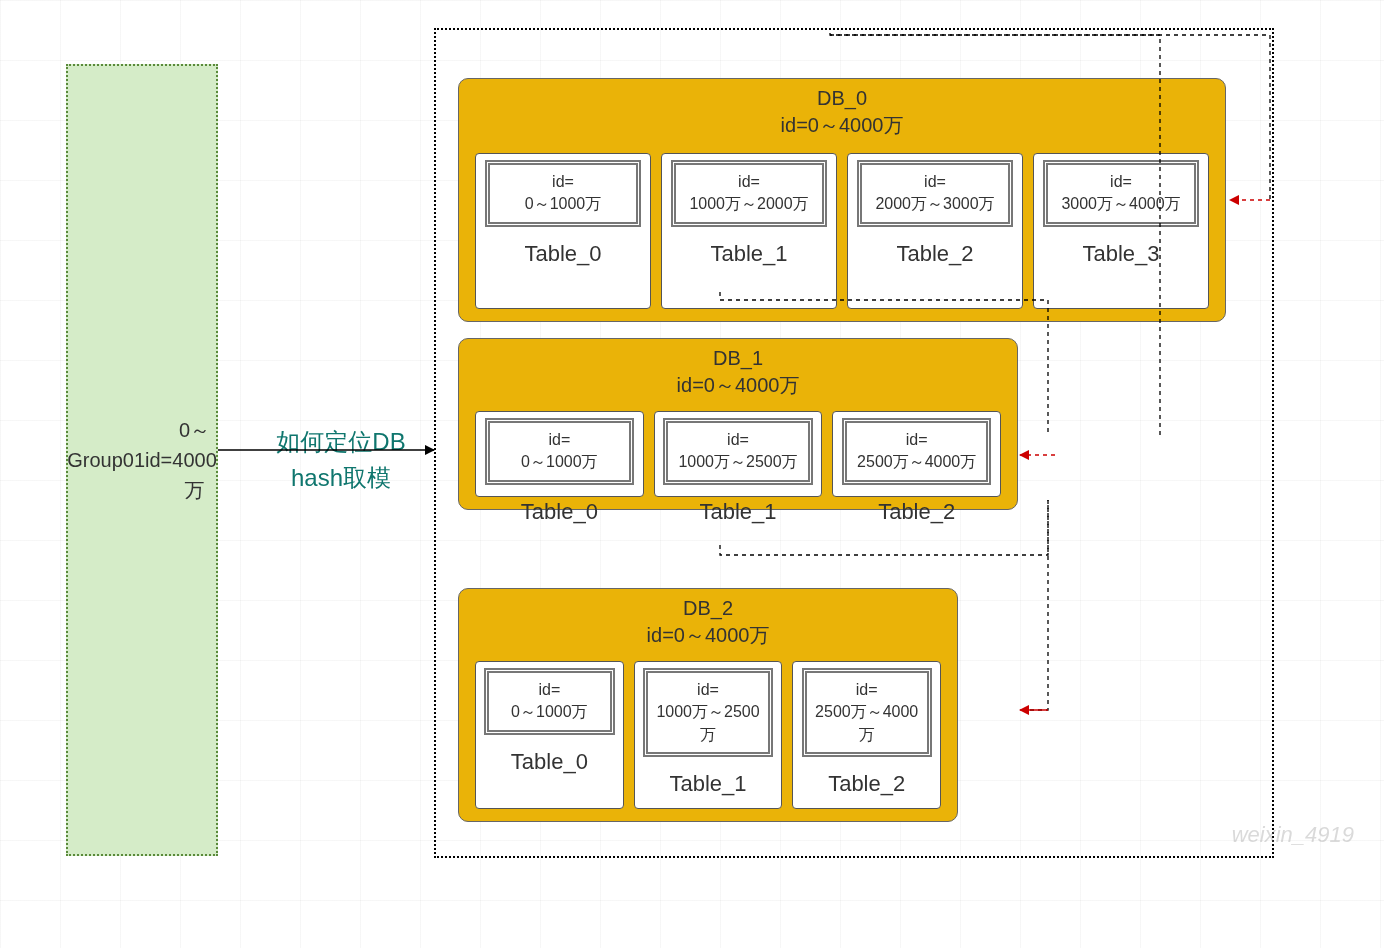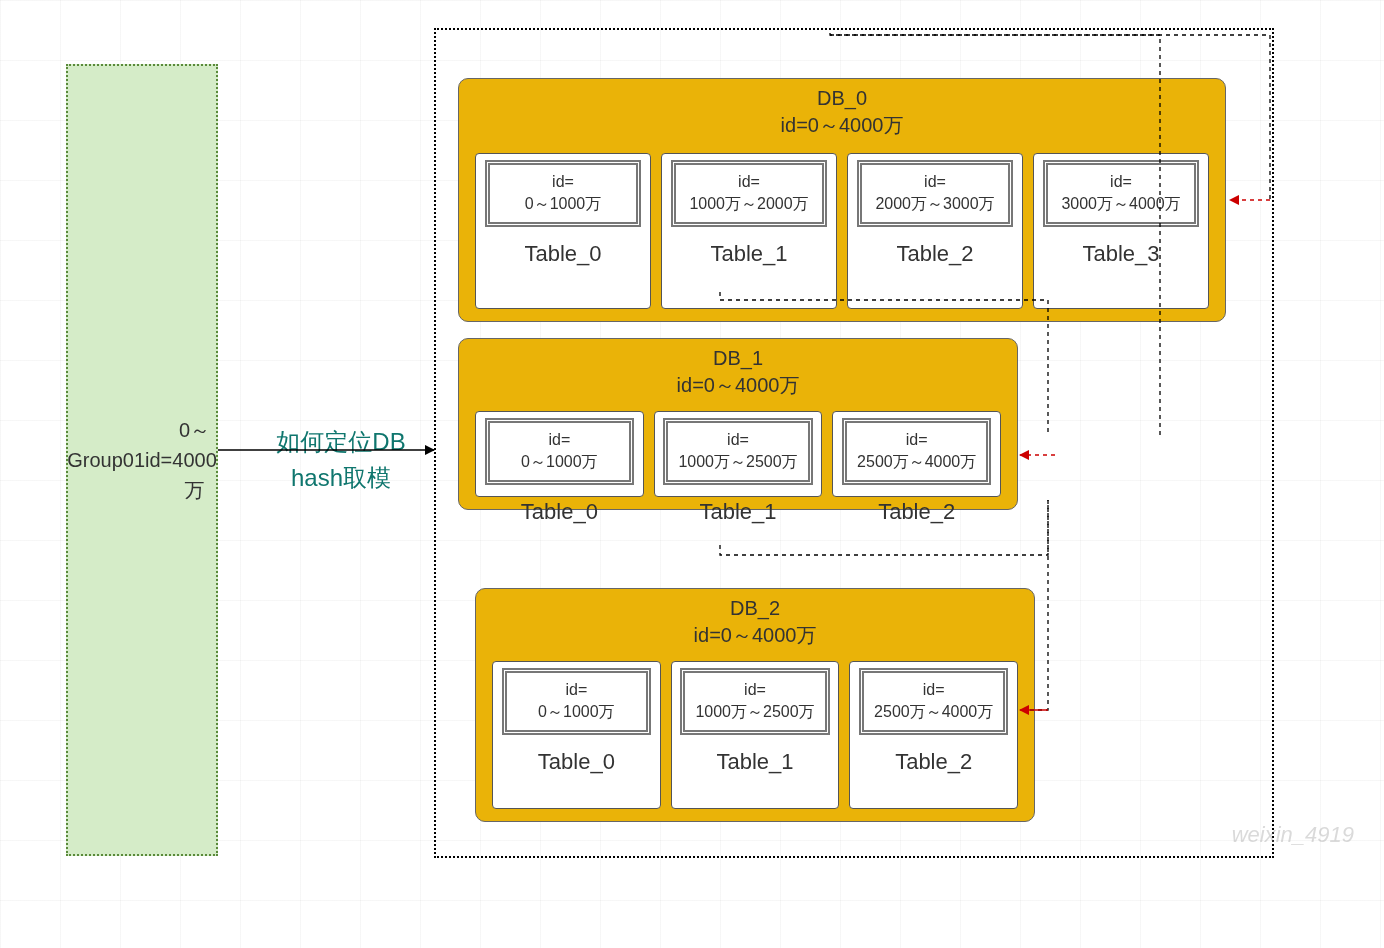--- a/index.html
+++ b/index.html
@@ -190,21 +190,21 @@
         <div class="table-box">
           <div class="inner-id">
             <div>id=</div>
             <div>2500万～4000万</div>
           </div>
           <div class="table-name">Table_2</div>
         </div>
       </div>
     </div>
 
-    <div class="db-box" style="left:22px; top:558px; width:560px; height:234px;margin-left:17px;">
+    <div class="db-box" style="left:22px; top:558px; width:500px; height:234px;">
       <div class="db-title">DB_2</div>
       <div class="db-sub">id=0～4000万</div>
       <div class="tables-row" style="top:72px; bottom:12px;">
         <div class="table-box">
           <div class="inner-id">
             <div>id=</div>
             <div>0～1000万</div>
           </div>
           <div class="table-name">Table_0</div>
         </div>

